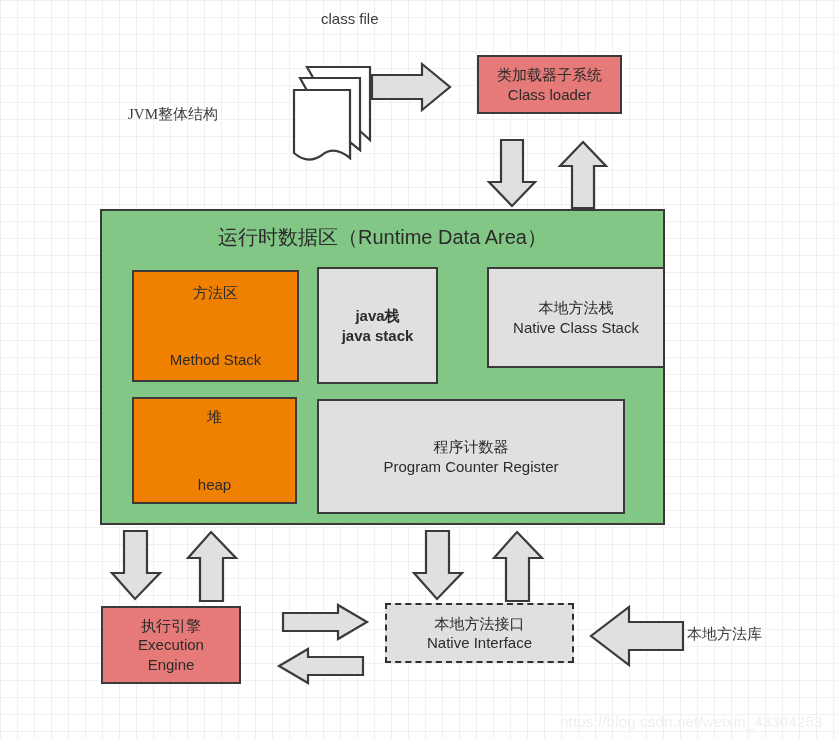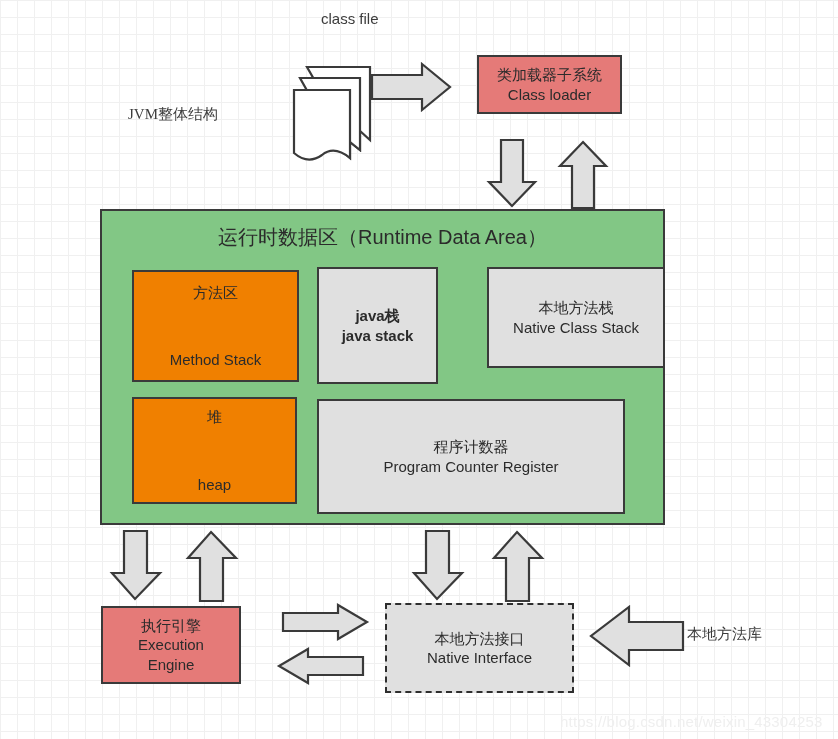--- a/index.html
+++ b/index.html
@@ -156,21 +156,21 @@
     <span class="l3">Engine</span>
   </div>
 
   <svg class="arrow" style="left:283px; top:604px;" width="86" height="36" viewBox="0 0 86 36">
     <path class="arrowshape" d="M0 9 L55 9 L55 1 L84 18 L55 35 L55 27 L0 27 Z"></path>
   </svg>
   <svg class="arrow" style="left:277px; top:648px;" width="86" height="36" viewBox="0 0 86 36">
     <path class="arrowshape" d="M86 9 L31 9 L31 1 L2 18 L31 35 L31 27 L86 27 Z"></path>
   </svg>
 
-  <div class="box box-dashed" style="left:385px; top:603px; width:189px; height:90px;">
+  <div class="box box-dashed" style="left:385px; top:603px; width:189px; height:60px;">
     <span class="l1">本地方法接口</span>
     <span class="l2">Native Interface</span>
   </div>
 
   <svg class="arrow" style="left:589px; top:605px;" width="96" height="62" viewBox="0 0 96 62">
     <path class="arrowshape" d="M94 17 L40 17 L40 2 L2 31 L40 60 L40 45 L94 45 Z"></path>
   </svg>
   <div class="plain-label" style="left:687px; top:625px;">本地方法库</div>
 
   <div class="watermark" style="left:560px; top:713px;">https://blog.csdn.net/weixin_43304253</div>

